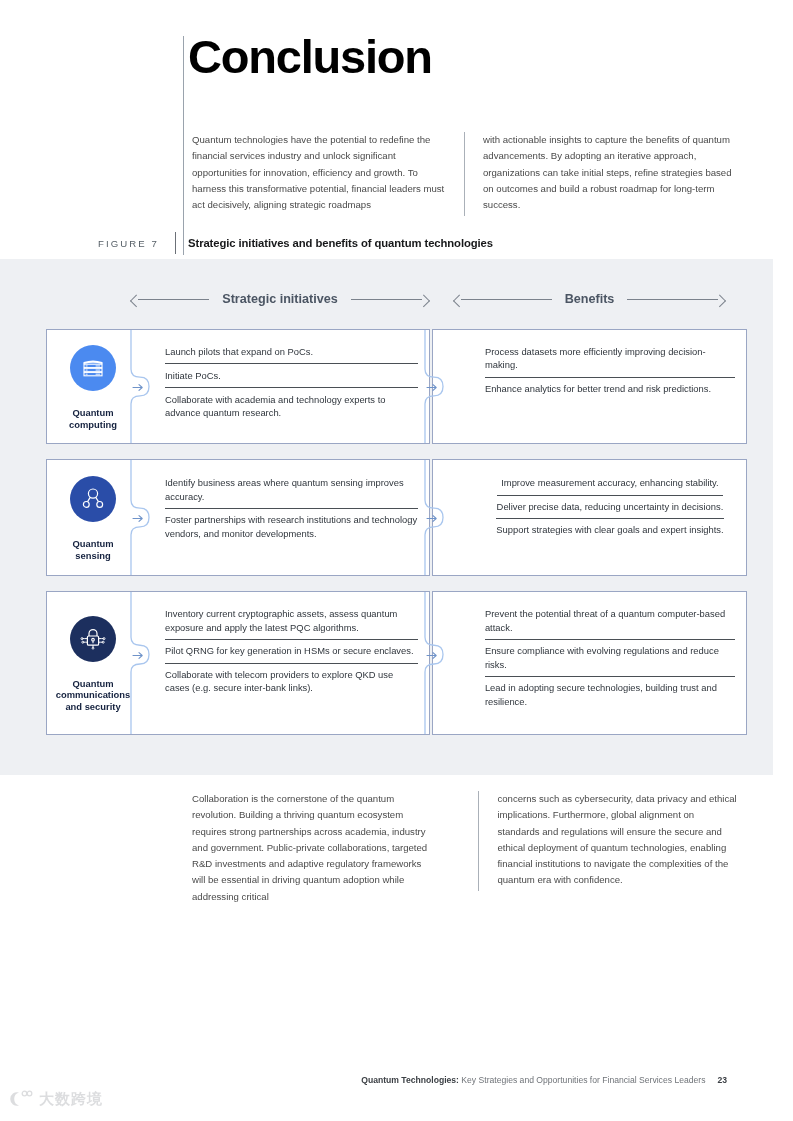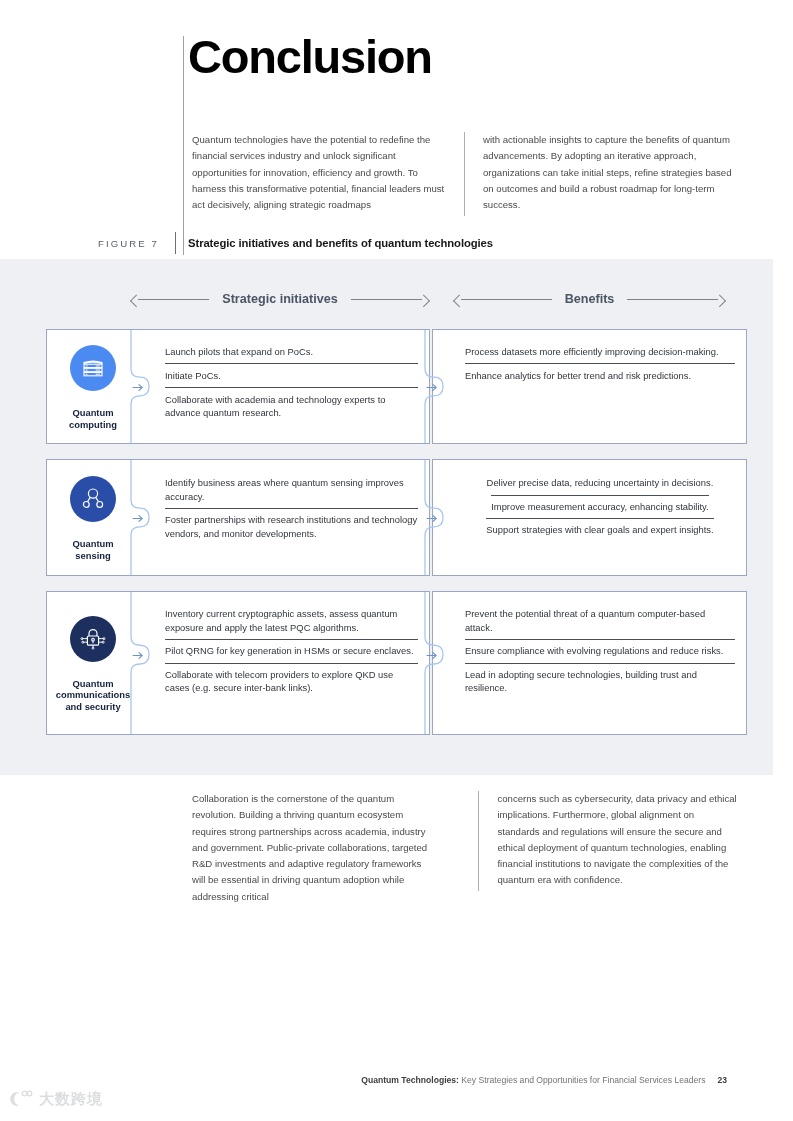--- a/index.html
+++ b/index.html
@@ -95,21 +95,21 @@
   }
   .connector.left-card { left: 76px; }
   .connector.right-card { left: -16px; }
   .connector svg { position: absolute; left: 0; top: 0; width: 34px; height: 100%; }
 
   .text-pane {
     flex: 1 1 auto; padding: 10px 11px 8px 0px;
     display: flex; flex-direction: column; justify-content: flex-start;
   }
   .card.left .text-pane { padding-left: 26px; }
-  .card.right .text-pane { padding-left: 32px; }
+  .card.right .text-pane { padding-left: 32px; margin-left: 20px; }
 
   .bullet {
     font-size: 9.4px; line-height: 13.6px; color: #30363d;
     padding: 4px 0 5px 0;
   }
   .bullet + .bullet { border-top: 1px solid #4a4f55; }
 
   
   .row.r1 .bullet { padding-top: 4.5px; padding-bottom: 5px; }
   .row.r2 .text-pane { justify-content: flex-start; padding-top: 12px; align-items: center; }
@@ -263,22 +263,22 @@
     <div class="card right">
       <div class="connector right-card">
         <svg viewBox="0 0 34 117" preserveAspectRatio="none">
           <path d="M8 0 L8 41 Q8 49 17 49 Q26 49 26 58.5 Q26 68 17 68 Q8 68 8 76 L8 117" fill="none" stroke="#a9c6ee" stroke-width="1.3" vector-effect="non-scaling-stroke"></path>
         </svg>
         <svg style="position:absolute;left:9px;top:52px;width:13px;height:13px" viewBox="0 0 13 13">
           <path d="M1 6.5 H10 M7 3.6 L10.2 6.5 L7 9.4" fill="none" stroke="#6f93c9" stroke-width="1.1" stroke-linecap="round" stroke-linejoin="round"></path>
         </svg>
       </div>
       <div class="text-pane">
+        <div class="bullet">Improve measurement accuracy, enhancing stability.</div>
         <div class="bullet">Deliver precise data, reducing uncertainty in decisions.</div>
-        <div class="bullet">Improve measurement accuracy, enhancing stability.</div>
         <div class="bullet">Support strategies with clear goals and expert insights.</div>
       </div>
     </div>
   </div>
 
   <div class="row r3">
     <div class="card left">
       <div class="icon-pane">
         <div class="icon-circle" style="background:#1c2f5e">
           <svg width="28" height="28" viewBox="0 0 28 28">

